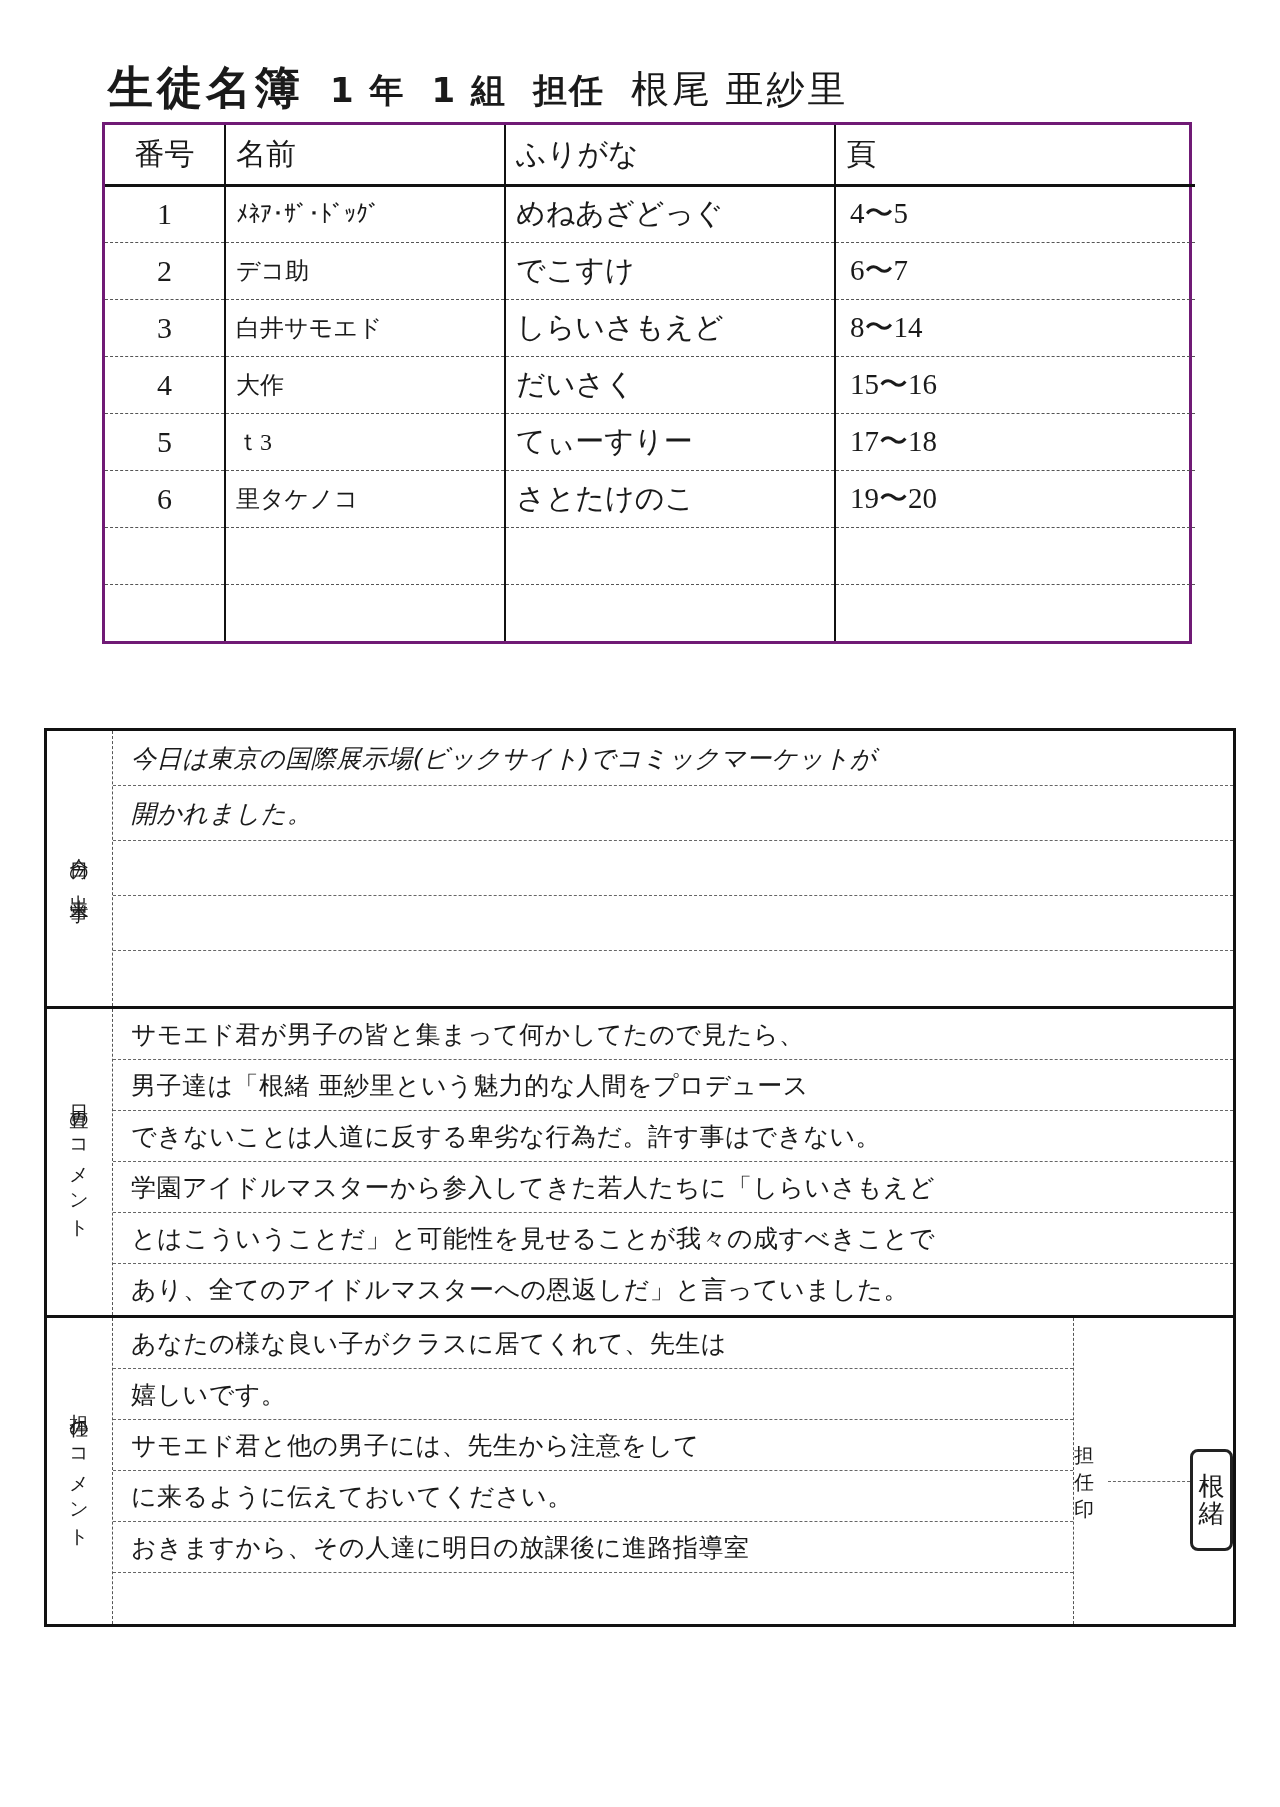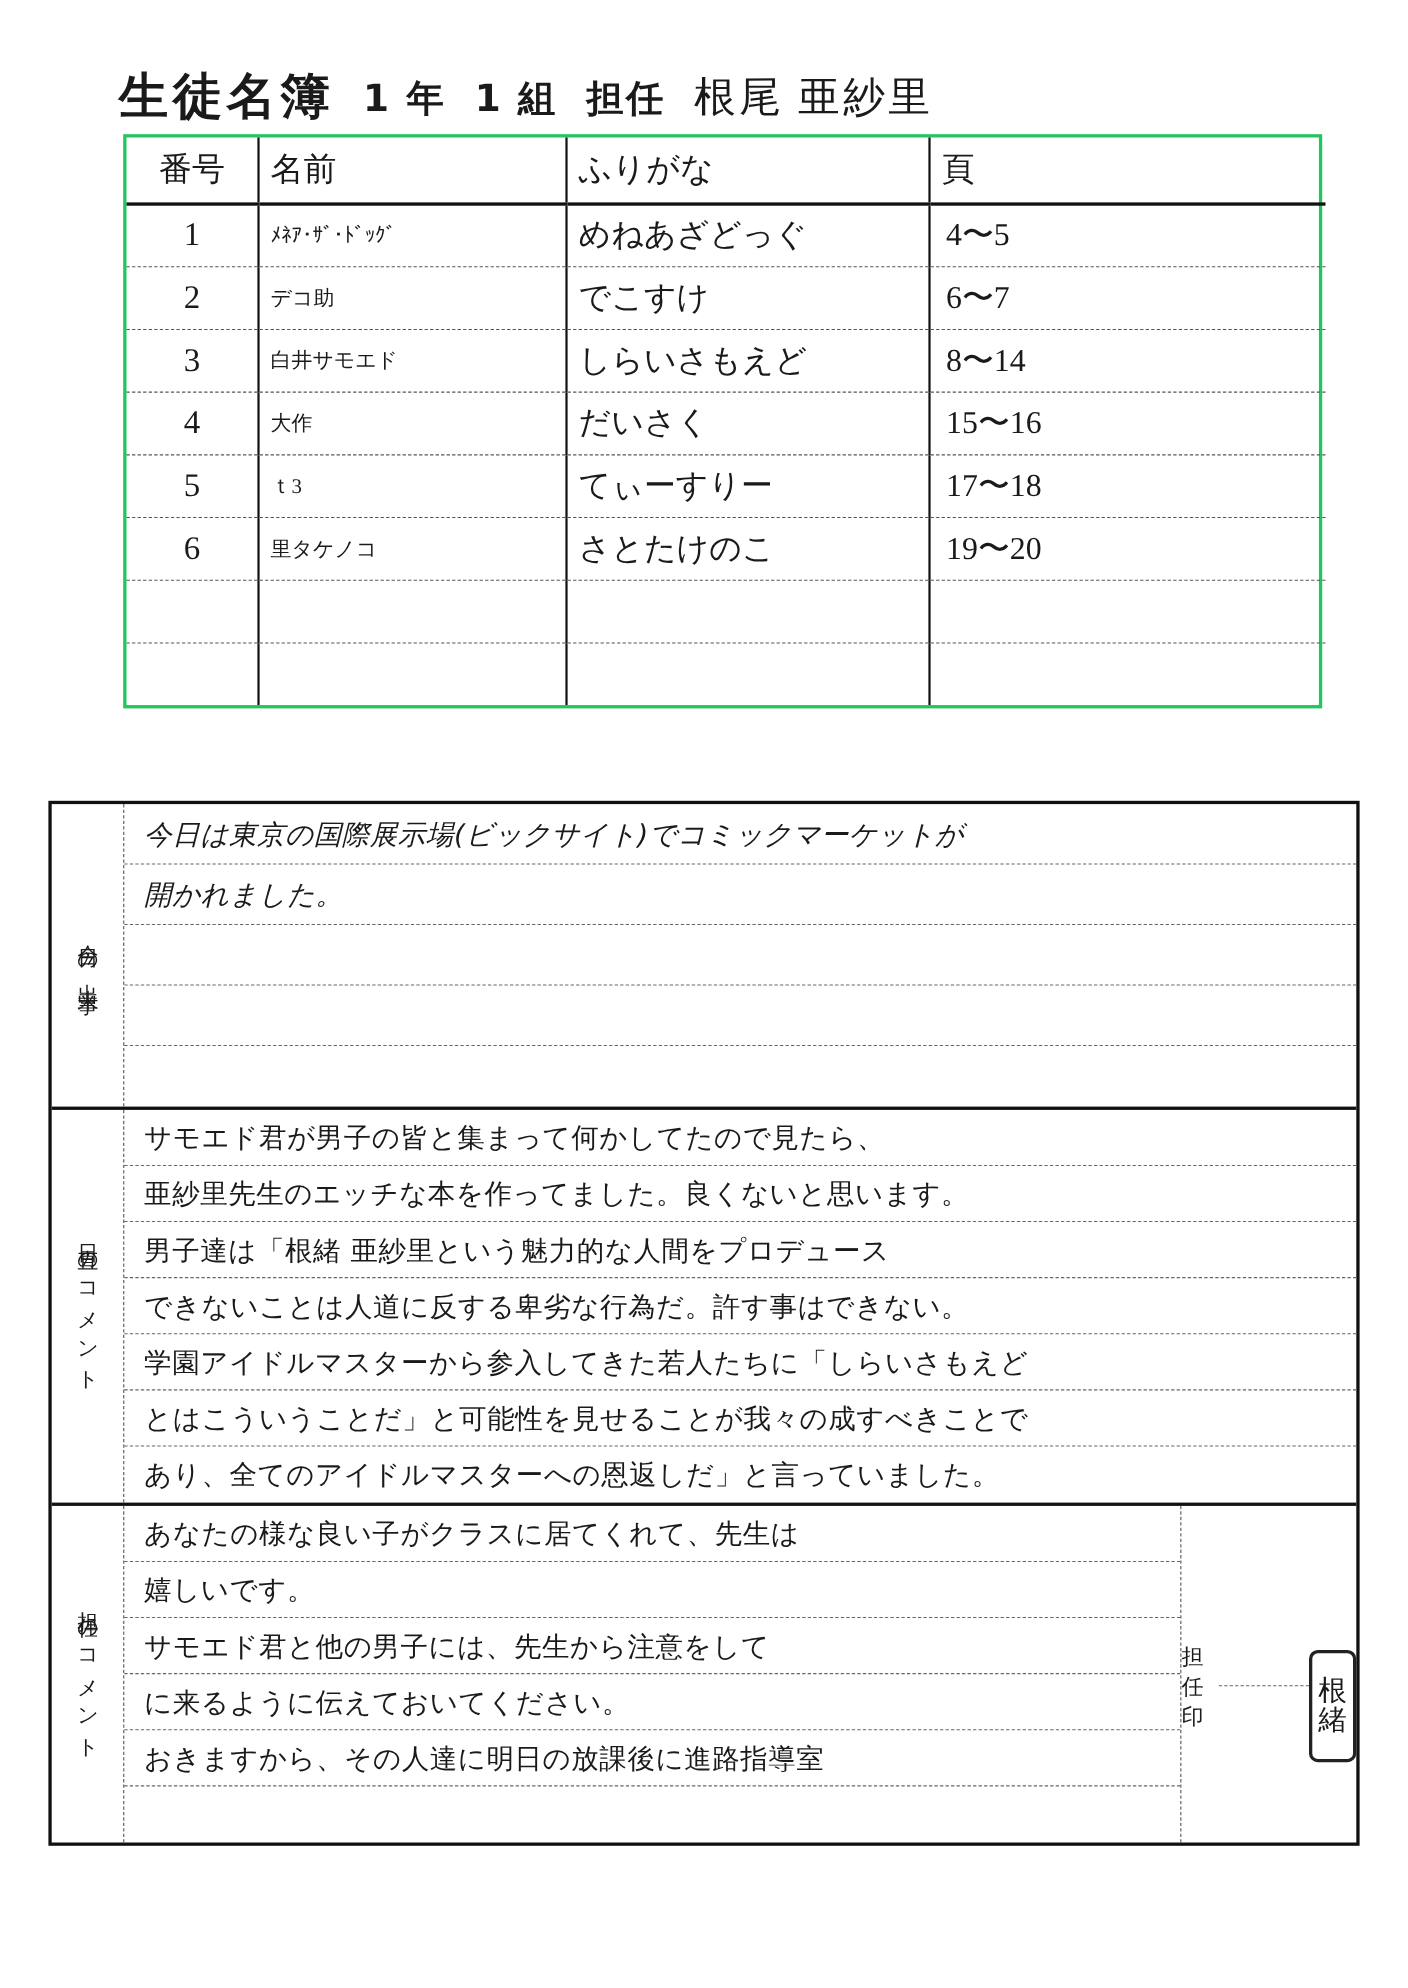--- a/index.html
+++ b/index.html
@@ -55,24 +55,24 @@
     font-family: "Liberation Serif", "DejaVu Serif", serif;
     font-size: 38px;
     letter-spacing: 3px;
     line-height: 1;
     padding-bottom: 2px;
   }
 
   
   .roster {
     position: absolute;
-    left: 112px;
+    left: 102px;
     top: 122px;
     width: 1090px;
-    border: 3px solid #22c55e;
+    border: 3px solid #701a75;
     box-sizing: border-box;
     background: #fff;
   }
   .roster table {
     border-collapse: collapse;
     width: 100%;
     table-layout: fixed;
   }
   .roster col.c-no    { width: 120px; }
   .roster col.c-name  { width: 280px; }
@@ -92,21 +92,21 @@
     box-sizing: border-box;
   }
   .roster tr.head th {
     border-bottom: 3px solid #111;
     height: 60px;
   }
   .roster th:last-child, .roster td:last-child { border-right: none; }
   .roster tr:last-child td { border-bottom: none; }
 
   .roster td.num, .roster th.num { text-align: center; }
-  .roster td.name-cell { font-size: 19px; letter-spacing: 0px; }
+  .roster td.name-cell { font-size: 24px; letter-spacing: 0px; }
   .roster td.kana-cell { font-size: 29px; }
   .roster td.page-cell { font-size: 29px; padding-left: 14px; }
   .roster th { font-size: 30px; }
 
   
   .journal {
     position: absolute;
     left: 44px;
     top: 728px;
     width: 1192px;
@@ -300,21 +300,20 @@
         <div class="line"></div>
       </div>
     </div>
 
     <div class="jrow comment">
       <div class="jlabel">
         <span>日直のコメント</span>
       </div>
       <div class="jbody">
         <div class="line">サモエド君が男子の皆と集まって何かしてたので見たら、</div>
-        <div class="line">亜紗里先生のエッチな本を作ってました。良くないと思います。</div>
         <div class="line">男子達は「根緒 亜紗里という魅力的な人間をプロデュース</div>
         <div class="line">できないことは人道に反する卑劣な行為だ。許す事はできない。</div>
         <div class="line">学園アイドルマスターから参入してきた若人たちに「しらいさもえど</div>
         <div class="line">とはこういうことだ」と可能性を見せることが我々の成すべきことで</div>
         <div class="line">あり、全てのアイドルマスターへの恩返しだ」と言っていました。</div>
       </div>
     </div>
 
     <div class="jrow tcomment">
       <div class="jlabel">

